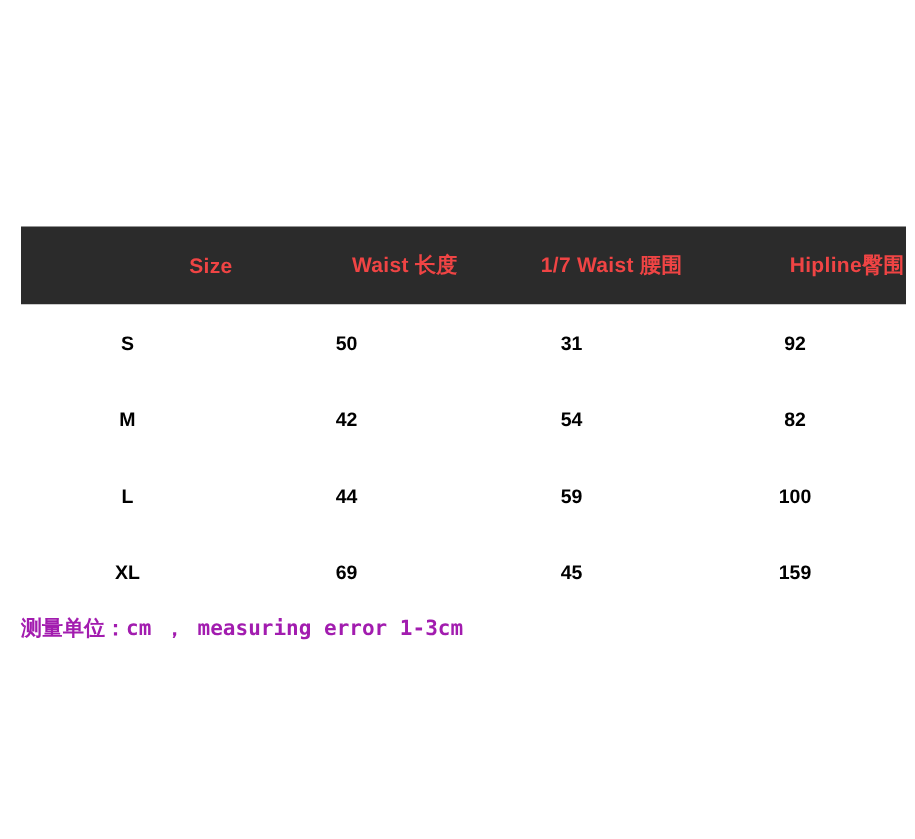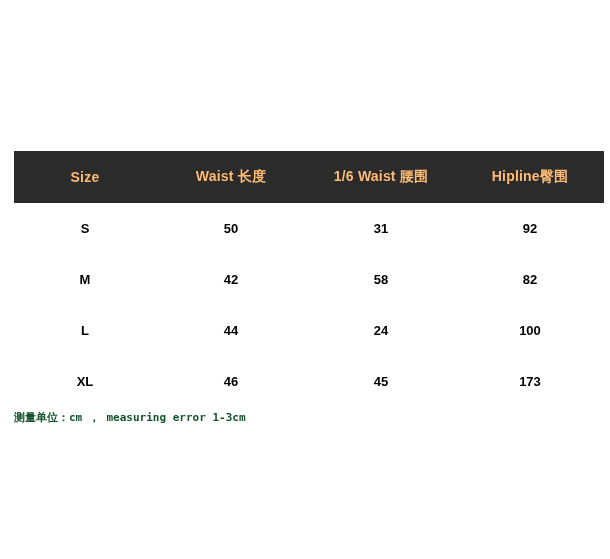--- a/index.html
+++ b/index.html
@@ -19,25 +19,25 @@
     top: 151px;
     width: 582px;
   }
   table.size-table {
     border-collapse: collapse;
     width: 582px;
     table-layout: fixed;
   }
   table.size-table thead th {
     background: #2b2b2b;
-    color: #fdba74;
+    color: #ef4444;
     font-size: 14px;
     font-weight: bold;
     height: 50px;
-    text-align: center;
+    text-align: right;
     vertical-align: middle;
     letter-spacing: 0.2px;
   }
   table.size-table tbody td {
     background: #ffffff;
     color: #000000;
     font-size: 13px;
     font-weight: bold;
     height: 49px;
     text-align: center;
@@ -45,62 +45,62 @@
   }
   .col-size { width: 140px; }
   .col-length { width: 148px; }
   .col-waist { width: 148px; }
   .col-hip { width: 146px; }
   .note {
     position: absolute;
     left: 14px;
     top: 410px;
     font-family: "DejaVu Sans Mono", monospace;
-    font-size: 11px;
+    font-size: 14px;
     font-weight: bold;
-    color: #14532d;
+    color: #a21caf;
     letter-spacing: 0px;
     white-space: nowrap;
   }
 </style>
 </head>
 <body>
 
 <div id="size-chart">
   <table class="size-table">
     <thead>
       <tr>
         <th class="col-size">Size</th>
         <th class="col-length">Waist 长度</th>
-        <th class="col-waist">1/6 Waist 腰围</th>
+        <th class="col-waist">1/7 Waist 腰围</th>
         <th class="col-hip">Hipline臀围</th>
       </tr>
     </thead>
     <tbody>
       <tr>
         <td class="col-size">S</td>
         <td class="col-length">50</td>
         <td class="col-waist">31</td>
         <td class="col-hip">92</td>
       </tr>
       <tr>
         <td class="col-size">M</td>
         <td class="col-length">42</td>
-        <td class="col-waist">58</td>
+        <td class="col-waist">54</td>
         <td class="col-hip">82</td>
       </tr>
       <tr>
         <td class="col-size">L</td>
         <td class="col-length">44</td>
-        <td class="col-waist">24</td>
+        <td class="col-waist">59</td>
         <td class="col-hip">100</td>
       </tr>
       <tr>
         <td class="col-size">XL</td>
-        <td class="col-length">46</td>
+        <td class="col-length">69</td>
         <td class="col-waist">45</td>
-        <td class="col-hip">173</td>
+        <td class="col-hip">159</td>
       </tr>
     </tbody>
   </table>
 </div>
 
 <div class="note">测量单位：cm ， measuring error 1-3cm</div>
 
 </body></html>

